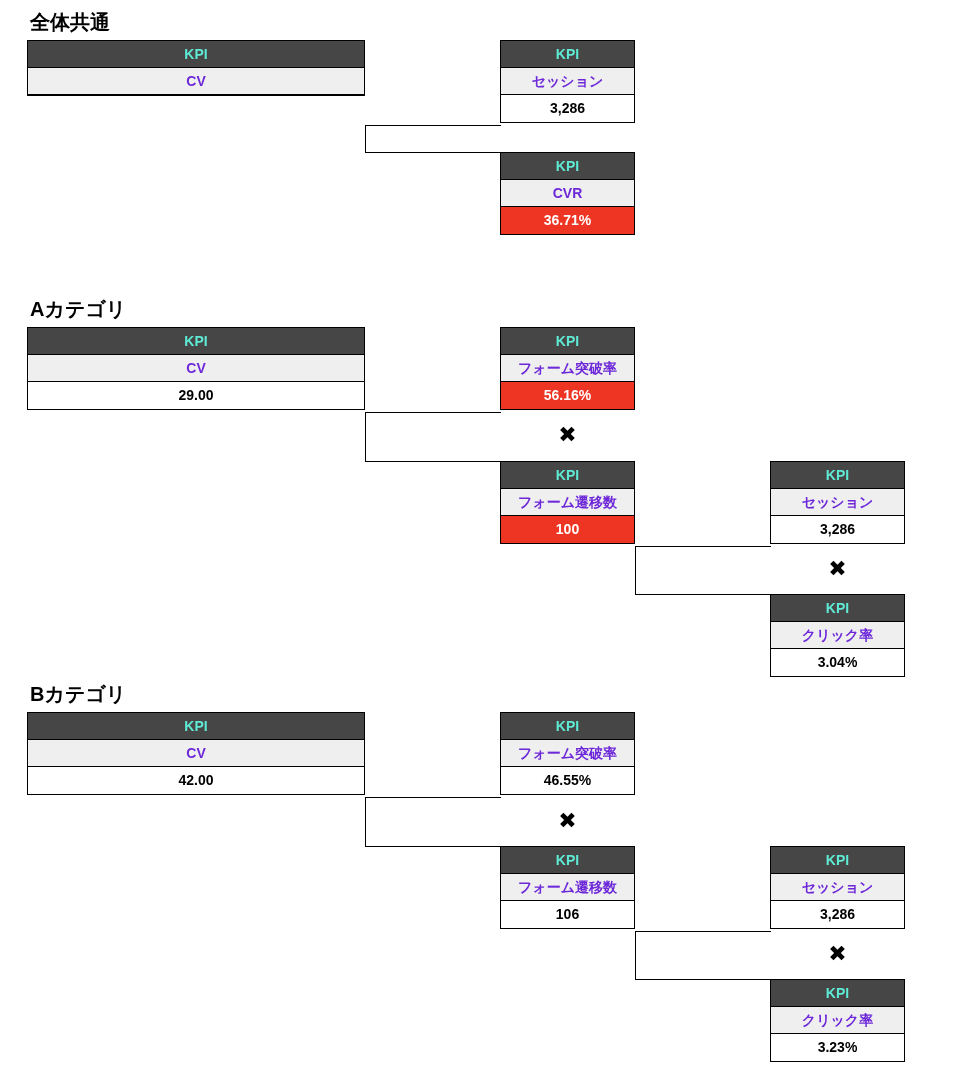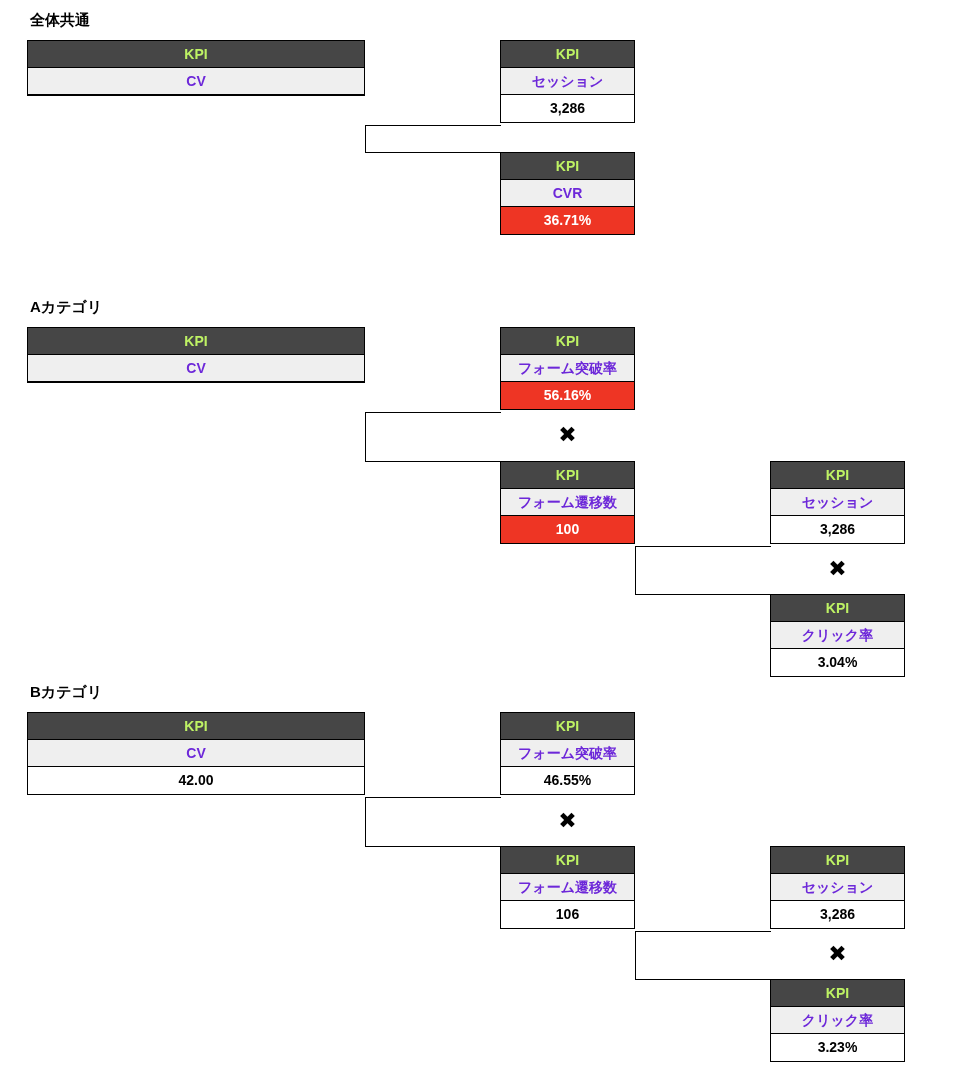--- a/index.html
+++ b/index.html
@@ -16,21 +16,21 @@
     position: relative;
     width: 954px;
     height: 1070px;
     overflow: hidden;
     background: #ffffff;
   }
 
   
   .section-title {
     position: absolute;
-    font-size: 15px;
+    font-size: 20px;
     font-weight: bold;
     letter-spacing: 0px;
     white-space: nowrap;
     line-height: 1;
   }
 
   
   .kpi-card {
     position: absolute;
     box-sizing: border-box;
@@ -42,21 +42,21 @@
     height: 27px;
     line-height: 26px;
     text-align: center;
     font-size: 14px;
     font-weight: bold;
     white-space: nowrap;
     overflow: hidden;
   }
   .kpi-row.head {
     background: #464646;
-    color: #bef264;
+    color: #5eead4;
     border-bottom: 1px solid #000000;
   }
   .kpi-row.name {
     background: #efefef;
     color: #6d28d9;
     border-bottom: 1px solid #000000;
   }
   .kpi-row.value {
     background: #ffffff;
     color: #000000;
@@ -111,20 +111,21 @@
 
   <div class="conn h" style="left:365px; top:125px; width:136px;"></div>
   <div class="conn v" style="left:365px; top:125px; height:28px;"></div>
   <div class="conn h" style="left:365px; top:152px; width:136px;"></div>
 
   <div class="section-title" style="left:30px; top:299px;text-align:right;">Aカテゴリ</div>
 
   <div class="kpi-card" style="left:27px; top:327px; width:338px;">
     <div class="kpi-row head">KPI</div>
     <div class="kpi-row name">CV</div>
+    <div class="kpi-row value">29.00</div>
   </div>
 
   <div class="kpi-card" style="left:500px; top:327px; width:135px;">
     <div class="kpi-row head">KPI</div>
     <div class="kpi-row name">フォーム突破率</div>
     <div class="kpi-row value hl">56.16%</div>
   </div>
 
   <div class="mult" style="left:500px; top:424px; width:135px;">✖</div>
 

